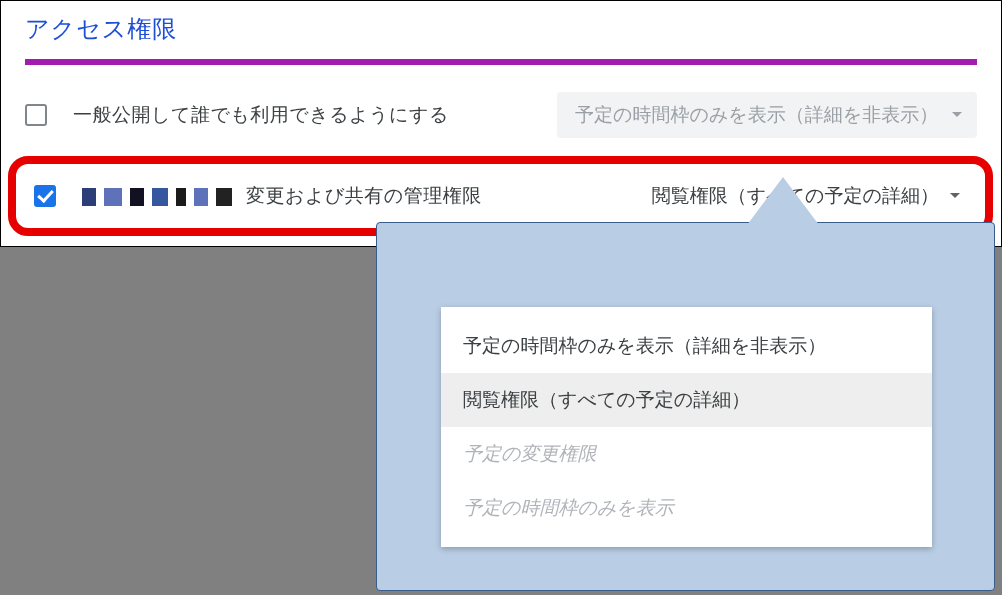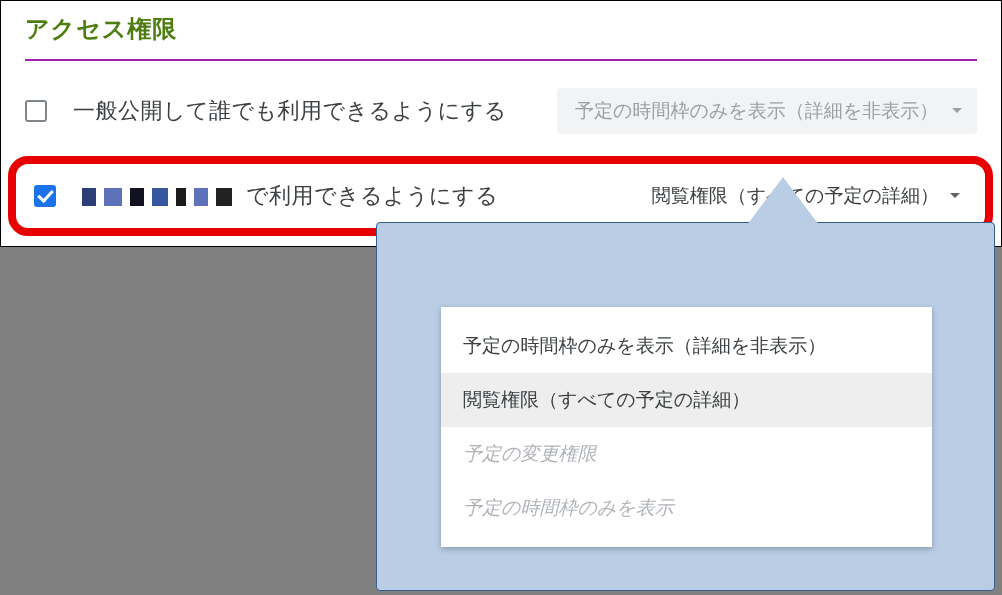--- a/index.html
+++ b/index.html
@@ -21,24 +21,24 @@
     border: 1px solid #000;
     position: absolute;
     top: 0;
     left: 0;
     width: 1002px;
     height: 247px;
     padding: 12px 24px 0 24px;
   }
   .section-title {
     font-size: 24px;
-    color: #4d7c0f;
-    font-weight: 700;
+    color: #1d4ed8;
+    font-weight: 400;
     padding-bottom: 14px;
-    border-bottom: 2px solid #a21caf;
+    border-bottom: 6px solid #a21caf;
     letter-spacing: 1px;
   }
   .row {
     display: flex;
     align-items: center;
     height: 56px;
     margin-top: 22px;
   }
   .checkbox {
     width: 22px;
@@ -59,21 +59,21 @@
     position: absolute;
     left: 7px;
     top: 2px;
     width: 6px;
     height: 12px;
     border: solid #fff;
     border-width: 0 3px 3px 0;
     transform: rotate(42deg);
   }
   .row-label {
-    font-size: 22px;
+    font-size: 19px;
     color: #3c4043;
     flex: 0 0 auto;
     white-space: nowrap;
     letter-spacing: 0.5px;
   }
   .obscured {
     display: inline-block;
     width: 160px;
     height: 18px;
     vertical-align: middle;
@@ -216,21 +216,21 @@
         <svg viewBox="0 0 12 8">
             <path d="M1 1l5 5 5-5z"></path>
           </svg>
       </span>
     </div>
   </div>
 
   <div class="highlight-row">
     <div class="checkbox checked"></div>
     <div class="row-label">
-      <span class="obscured"></span><span>で利用できるようにする</span>
+      <span class="obscured"></span><span>変更および共有の管理権限</span>
     </div>
     <div class="spacer"></div>
     <div class="select">
       <span class="select-text">閲覧権限（すべての予定の詳細）</span>
       <span class="caret">
         <svg viewBox="0 0 12 8">
             <path d="M1 1l5 5 5-5z"></path>
           </svg>
       </span>
     </div>

